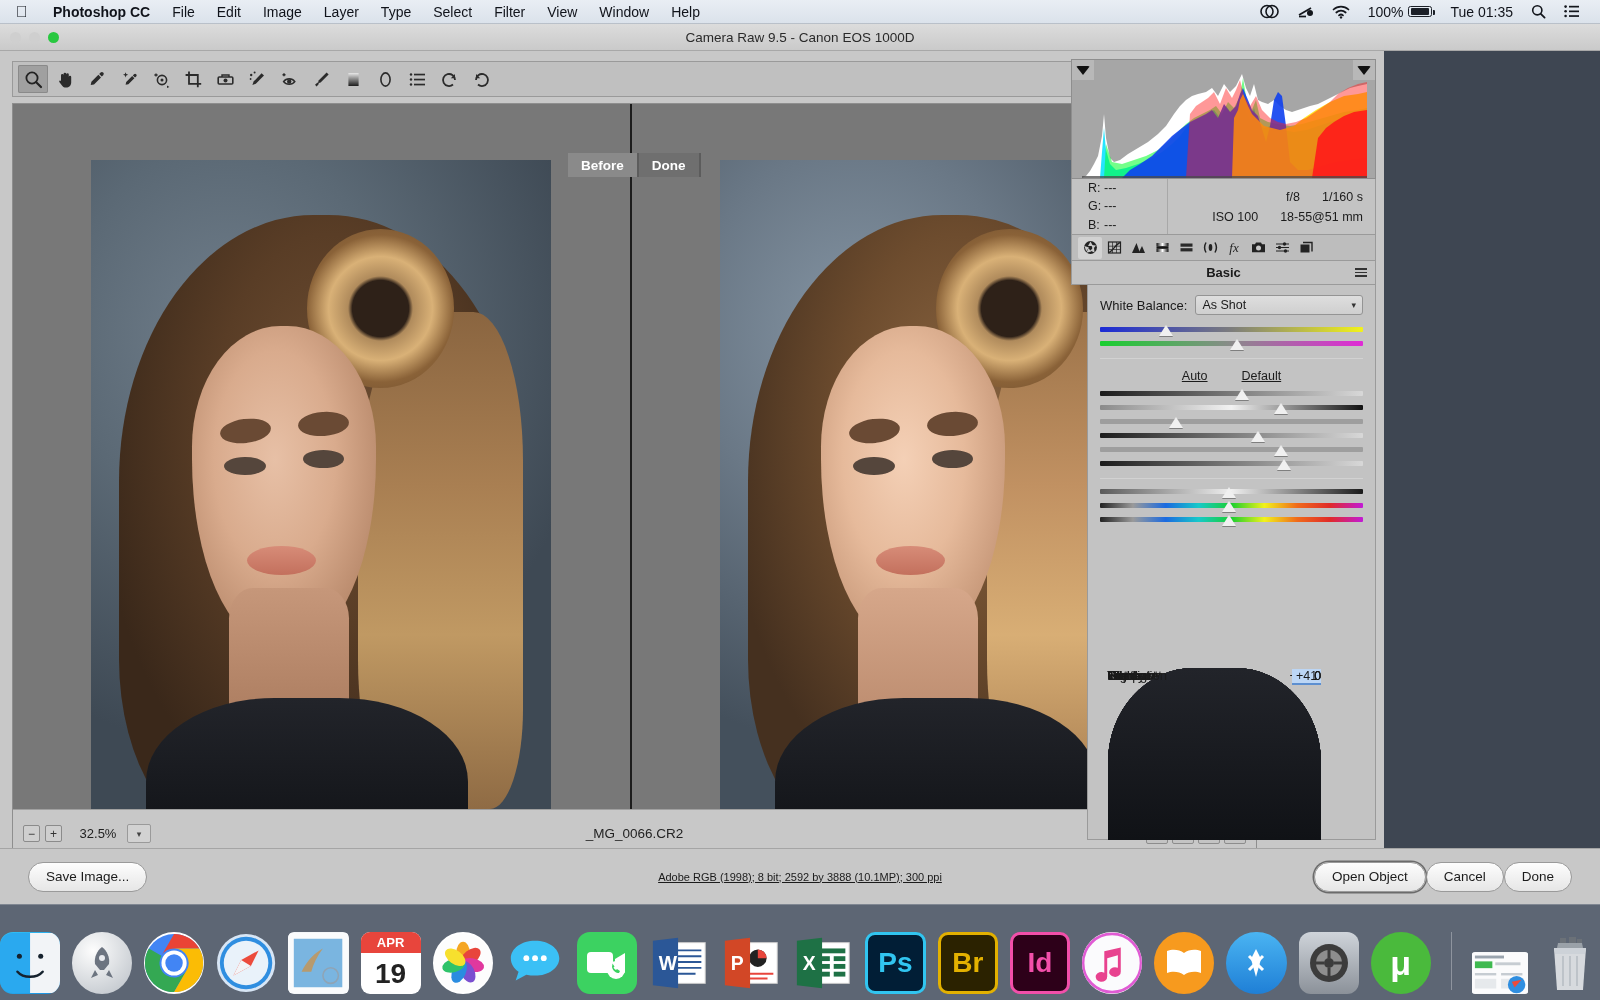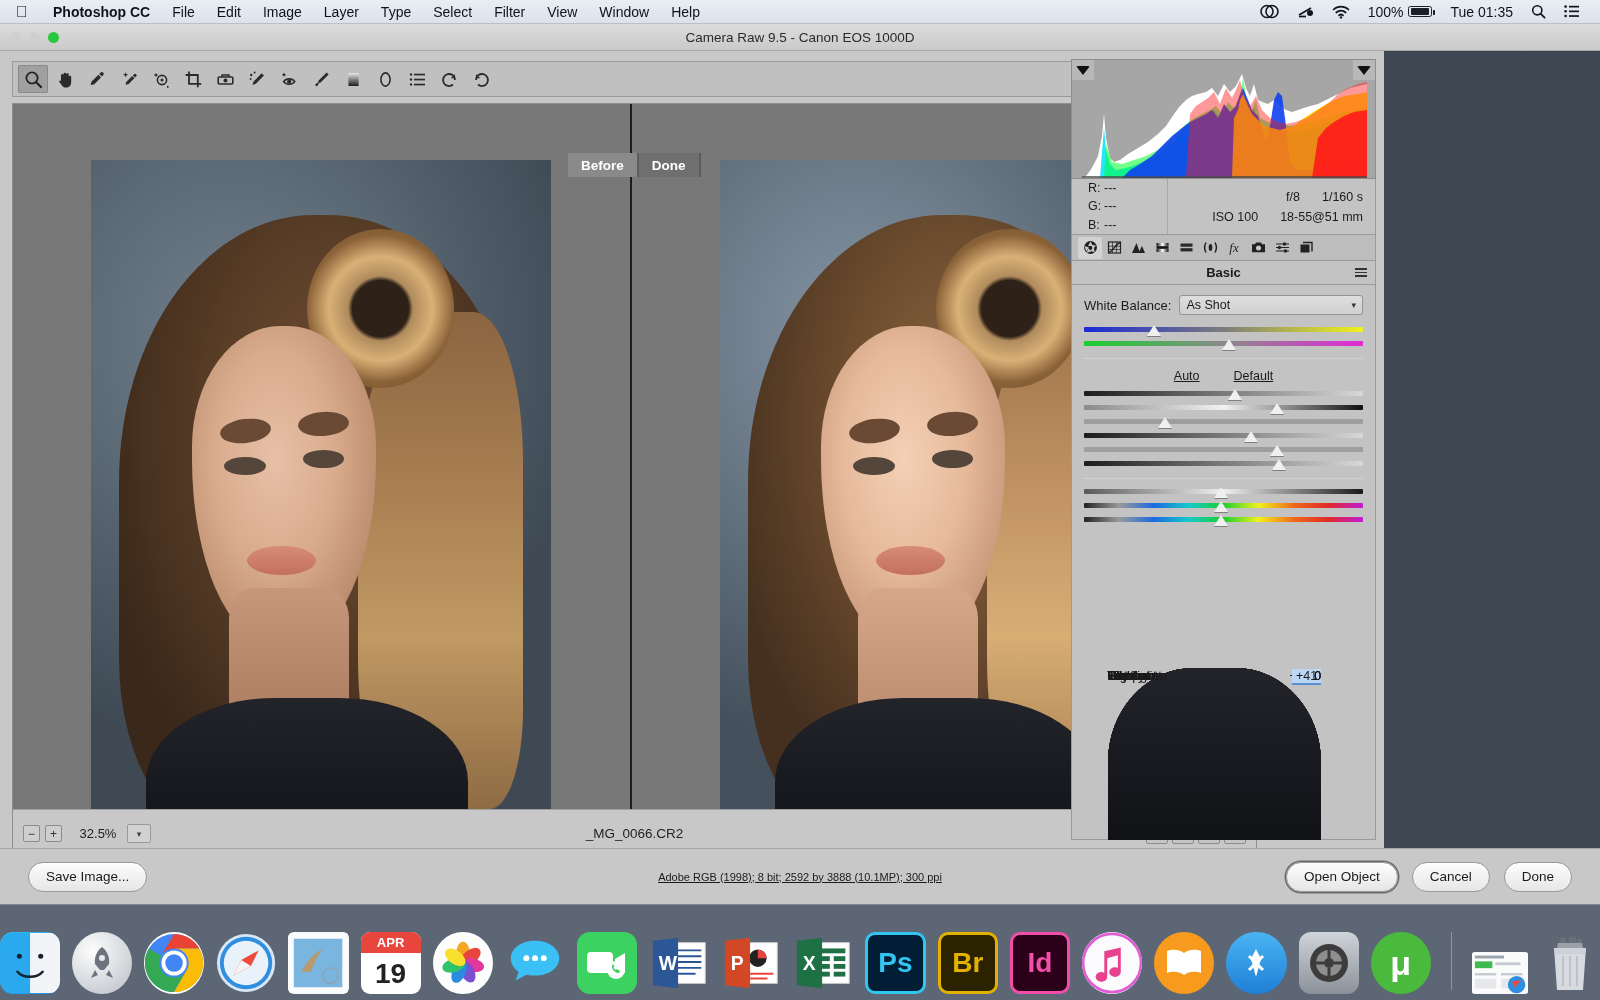--- a/index.html
+++ b/index.html
@@ -162,21 +162,21 @@
   .tabi { width:24px; height:22px; display:flex;align-items:center;justify-content:center; border-radius:2px; color:#1f1f1f;}
   .tabi.sel { background:#d2d2d2; }
 
   .panel-head { background:#c3c3c3; border:1px solid #9a9a9a; border-top:none; height:24px;
                 display:flex; align-items:center; justify-content:center; position:relative;
                 font-size:13px; color:#1b1b1b;font-weight:bold;}
   .panel-head .burger { position:absolute; right:8px; display:flex; flex-direction:column; gap:2px;}
   .panel-head .burger i { width:12px; height:1.5px; background:#333; display:block;}
 
   .panel-body { background:#c3c3c3; border:1px solid #9a9a9a; border-top:none; padding:10px 12px 8px;
-                height: 555px; }
+                height: 555px; margin-left: 16px; }
 
   .wb-row { display:flex; align-items:center; margin-bottom:12px; }
   .wb-label { font-size:13px; color:#1b1b1b; }
   .wb-select { margin-left:8px; flex:1; height:20px; background:linear-gradient(#dedede,#cfcfcf);
                border:1px solid #949494; border-radius:3px; display:flex; align-items:center;
                padding:0 6px; font-size:12.5px; color:#1b1b1b; position:relative;}
   .wb-select .chev { position:absolute; right:6px; font-size:9px; color:#333;}
 
   .slider { margin-bottom: 9px; }
   .slider .top { display:flex; align-items:baseline; justify-content:space-between;
@@ -201,21 +201,21 @@
 
   
   .footer { position:absolute; top:848px; left:0; width:1600px; height:56px; background:#c8c8c8;
             border-top:1px solid #a5a5a5; display:flex; align-items:center; padding:0 28px;}
   .btn { height:30px; padding:0 17px; border:1px solid #9a9a9a; border-radius:15px;
          background:linear-gradient(#fdfdfd,#e6e6e6); font-size:13.5px; color:#1b1b1b;
          display:flex; align-items:center; justify-content:center; }
   .btn.primary { box-shadow: 0 0 0 1.5px #6b6b6b; }
   .footer .center { position:absolute; left:0; right:0; text-align:center; font-size:11px;
                     color:#1b1b1b; text-decoration:underline; pointer-events:none;}
-  .footer .right { margin-left:auto; display:flex; gap:14px; z-index:2;}
+  .footer .right { margin-left:auto; display:flex; z-index:2;}
 
   
   .dock { position:absolute; bottom:0; left:0; width:1600px; height:96px;
           background: rgba(96,104,118,.94); border-top:1px solid rgba(255,255,255,.22);
           display:flex; align-items:flex-end; justify-content:center; gap:12px; padding-bottom:6px;}
   .dicon { width:62px; height:62px; border-radius:13px; position:relative;
            display:flex; align-items:center; justify-content:center;
            font-family:"Liberation Sans",sans-serif; font-weight:bold; color:#fff; font-size:26px;
            overflow:hidden;}
   .dock .sep { width:1px; height:58px; background:rgba(255,255,255,.3); margin:0 8px 4px;}

